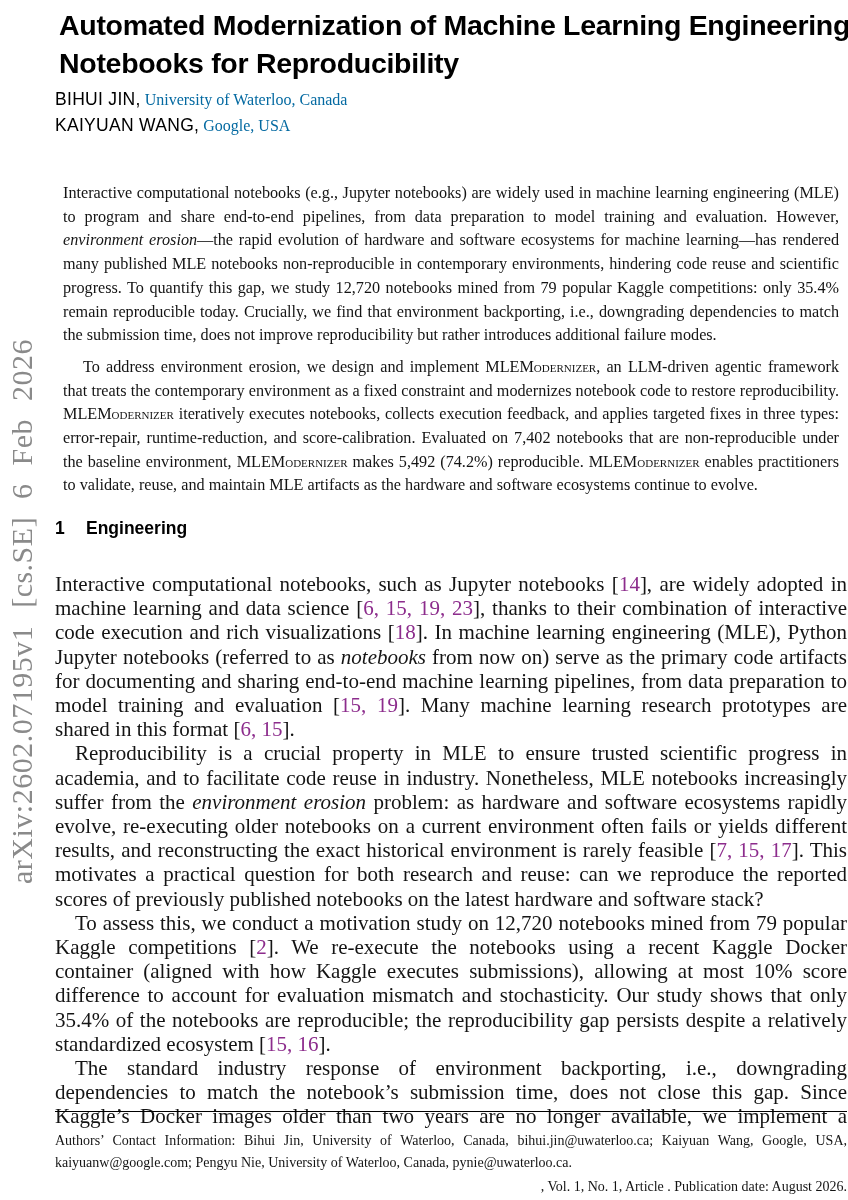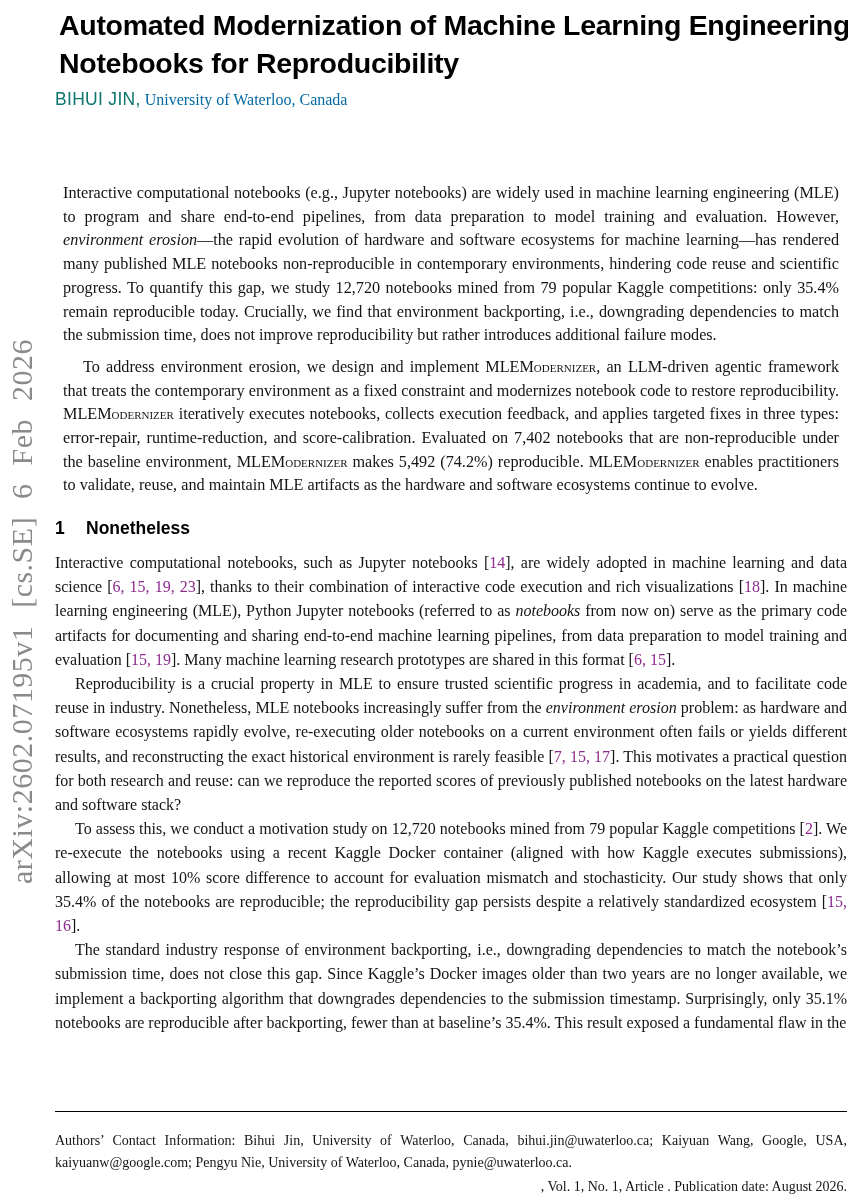--- a/index.html
+++ b/index.html
@@ -7,31 +7,31 @@
     width:848px;height:1200px;position:relative;background:#ffffff;
     font-family:"Liberation Serif", serif;color:#141414;overflow:hidden;
   }
   .col{position:absolute;left:55px;width:792px;}
   .paper-title{
     top:2px;font-family:"Liberation Sans", sans-serif;font-weight:bold;
     font-size:28.5px;line-height:38px;letter-spacing:-0.3px;color:#000;
   }
   .authors{top:87px;}
   .author-line{line-height:25.6px;white-space:nowrap;}
-  .author-name{font-family:"Liberation Sans", sans-serif;font-size:17.5px;letter-spacing:0.3px;color:#0f766e;}
+  .author-name{font-family:"Liberation Sans", sans-serif;font-size:17.5px;letter-spacing:0.3px;color:#000000;}
   .author-aff{font-size:16px;color:#0369a1;}
   .abstract{top:174px;font-size:16.2px;line-height:23.7px;text-align:justify;}
   .abstract p{margin:8px;}
   .abstract p + p{text-indent:20px;}
   .section-heading{
     top:518px;font-family:"Liberation Sans", sans-serif;font-weight:bold;
     font-size:17.5px;color:#000;
   }
   .section-number{display:inline-block;width:31px;}
-  .intro{top:551px;font-size:16px;line-height:24.2px;text-align:justify;height:558px;overflow:hidden;}
+  .intro{top:572px;font-size:21px;line-height:24.2px;text-align:justify;height:558px;overflow:hidden;}
   .intro p{margin:0;}
   .intro p + p{text-indent:20px;}
   .footnote{
     top:1111px;border-top:1.5px solid #000;padding-top:18px;
     font-size:14px;line-height:21.5px;text-align:justify;
   }
   .page-footer{top:1179px;text-align:right;font-size:14px;}
   .watermark{
     position:absolute;left:5px;top:884px;width:706px;
     transform:rotate(-90deg);transform-origin:0 0;
@@ -47,29 +47,33 @@
 
 <div class="watermark">arXiv:2602.07195v1  [cs.SE]  6 Feb 2026</div>
 
 <h1 class="col paper-title" style="margin:4px;">Automated Modernization of Machine Learning Engineering Notebooks for Reproducibility</h1>
 
 <div class="col authors">
   <div class="author-line">
     <span class="author-name">BIHUI JIN,</span>
     <span class="author-aff">University of Waterloo, Canada</span>
   </div>
+  <div class="author-line">
+    <span class="author-name">KAIYUAN WANG,</span>
+    <span class="author-aff">Google, USA</span>
+  </div>
 </div>
 
 <div class="col abstract">
   <p><span>Interactive computational notebooks (e.g., Jupyter notebooks) are widely used in machine learning engineering (MLE) to program and share end-to-end pipelines, from data preparation to model training and evaluation. However, </span><span class="i">environment erosion</span><span>—the rapid evolution of hardware and software ecosystems for machine learning—has rendered many published MLE notebooks non-reproducible in contemporary environments, hindering code reuse and scientific progress. To quantify this gap, we study 12,720 notebooks mined from 79 popular Kaggle competitions: only 35.4% remain reproducible today. Crucially, we find that environment backporting, i.e., downgrading dependencies to match the submission time, does not improve reproducibility but rather introduces additional failure modes.</span></p>
   <p><span>To address environment erosion, we design and implement </span><span class="sc">MLEModernizer</span><span>, an LLM-driven agentic framework that treats the contemporary environment as a fixed constraint and modernizes notebook code to restore reproducibility. </span><span class="sc">MLEModernizer</span><span> iteratively executes notebooks, collects execution feedback, and applies targeted fixes in three types: error-repair, runtime-reduction, and score-calibration. Evaluated on 7,402 notebooks that are non-reproducible under the baseline environment, </span><span class="sc">MLEModernizer</span><span> makes 5,492 (74.2%) reproducible. </span><span class="sc">MLEModernizer</span><span> enables practitioners to validate, reuse, and maintain MLE artifacts as the hardware and software ecosystems continue to evolve.</span></p>
 </div>
 
 <div class="col section-heading">
-  <span class="section-number">1</span><span>Nonetheless</span>
+  <span class="section-number">1</span><span>Engineering</span>
 </div>
 
 <div class="col intro">
   <p><span>Interactive computational notebooks, such as Jupyter notebooks [</span><span class="cite">14</span><span>], are widely adopted in machine learning and data science [</span><span class="cite">6, 15, 19, 23</span><span>], thanks to their combination of interactive code execution and rich visualizations [</span><span class="cite">18</span><span>]. In machine learning engineering (MLE), Python Jupyter notebooks (referred to as </span><span class="i">notebooks</span><span> from now on) serve as the primary code artifacts for documenting and sharing end-to-end machine learning pipelines, from data preparation to model training and evaluation [</span><span class="cite">15, 19</span><span>]. Many machine learning research prototypes are shared in this format [</span><span class="cite">6, 15</span><span>].</span></p>
   <p><span>Reproducibility is a crucial property in MLE to ensure trusted scientific progress in academia, and to facilitate code reuse in industry. Nonetheless, MLE notebooks increasingly suffer from the </span><span class="i">environment erosion</span><span> problem: as hardware and software ecosystems rapidly evolve, re-executing older notebooks on a current environment often fails or yields different results, and reconstructing the exact historical environment is rarely feasible [</span><span class="cite">7, 15, 17</span><span>]. This motivates a practical question for both research and reuse: can we reproduce the reported scores of previously published notebooks on the latest hardware and software stack?</span></p>
   <p><span>To assess this, we conduct a motivation study on 12,720 notebooks mined from 79 popular Kaggle competitions [</span><span class="cite">2</span><span>]. We re-execute the notebooks using a recent Kaggle Docker container (aligned with how Kaggle executes submissions), allowing at most 10% score difference to account for evaluation mismatch and stochasticity. Our study shows that only 35.4% of the notebooks are reproducible; the reproducibility gap persists despite a relatively standardized ecosystem [</span><span class="cite">15, 16</span><span>].</span></p>
   <p><span>The standard industry response of environment backporting, i.e., downgrading dependencies to match the notebook’s submission time, does not close this gap. Since Kaggle’s Docker images older than two years are no longer available, we implement a backporting algorithm that downgrades dependencies to the submission timestamp. Surprisingly, only 35.1% notebooks are reproducible after backporting, fewer than at baseline’s 35.4%. This result exposed a fundamental flaw in the</span></p>
 </div>
 
 <div class="col footnote">Authors’ Contact Information: Bihui Jin, University of Waterloo, Canada, bihui.jin@uwaterloo.ca; Kaiyuan Wang, Google, USA, kaiyuanw@google.com; Pengyu Nie, University of Waterloo, Canada, pynie@uwaterloo.ca.</div>

